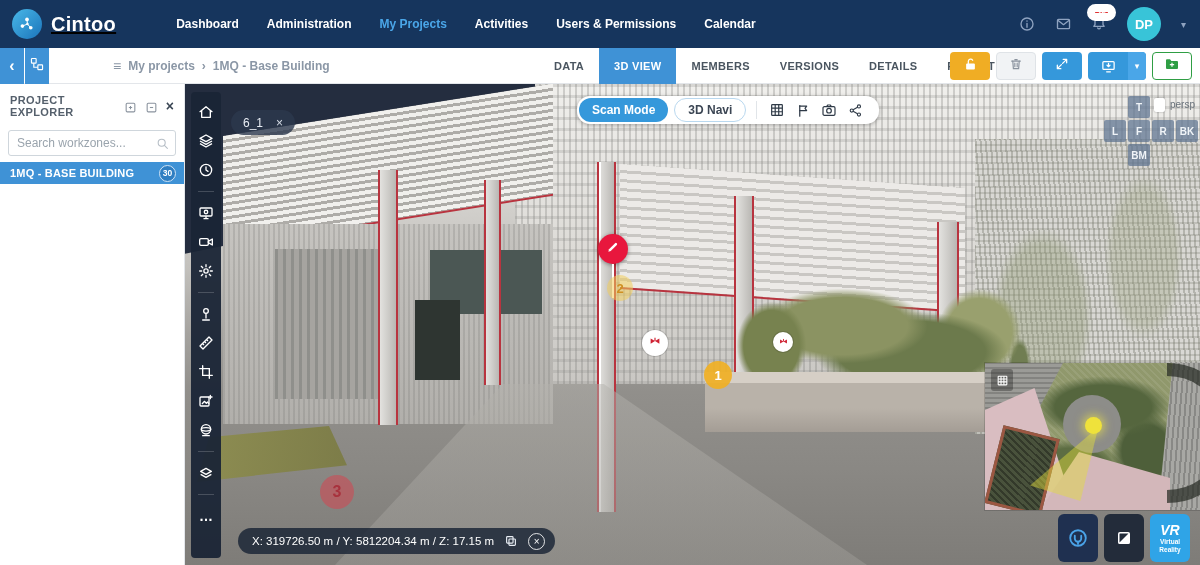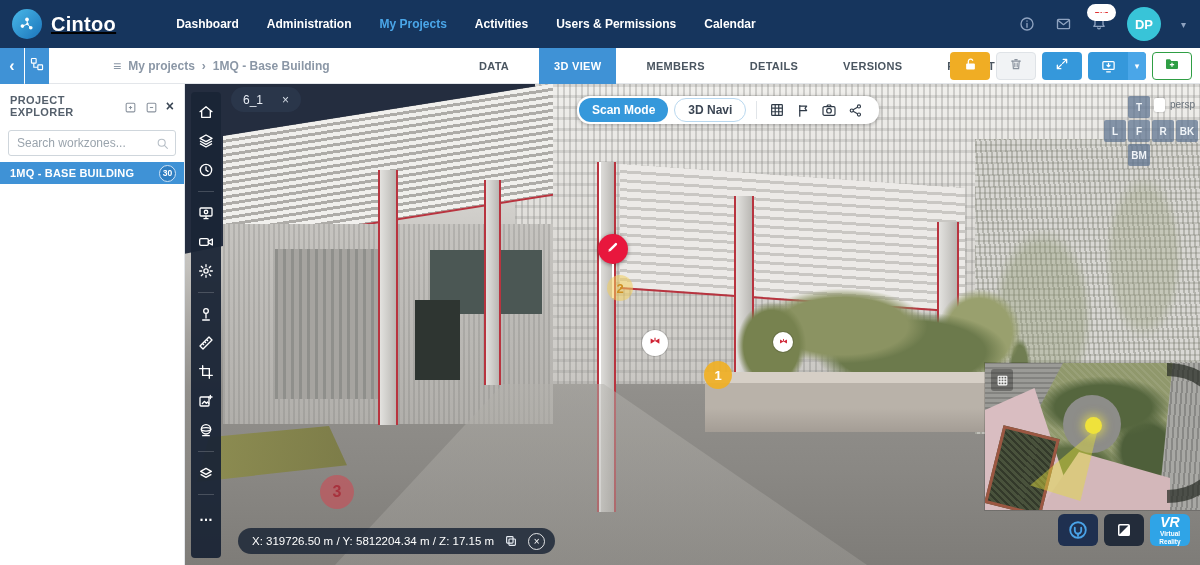--- a/index.html
+++ b/index.html
@@ -21,21 +21,21 @@
   .avatar { width:34px; height:34px; border-radius:50%; background:#38c4d8; color:#fff; font-size:13px; font-weight:700; display:flex; align-items:center; justify-content:center; cursor:pointer; }
 
   
   .subbar { position:absolute; left:0; top:48px; width:1200px; height:36px; background:#ffffff; border-bottom:1px solid #e3e6ea; display:flex; align-items:center; }
   .sq-btn { width:24px; height:36px; background:#3f92d6; color:#fff; display:flex; align-items:center; justify-content:center; cursor:pointer; }
   .sq-btn + .sq-btn { margin-left:1px; }
   .back-glyph { font-size:16px; font-weight:700; line-height:1; }
   .breadcrumb { display:flex; align-items:center; gap:7px; margin-left:64px; color:#8b97a6; font-size:12px; font-weight:600; }
   .crumb-menu { font-size:14px; color:#8b97a6; }
   .crumb-link { cursor:pointer; }
-  .tabs { display:flex; align-items:center; height:36px; margin-left:auto; margin-right:190px;gap:15px; }
+  .tabs { display:flex; align-items:center; height:36px; margin-left:auto; margin-right:190px; }
   .tab { font-size:11px; font-weight:700; color:#4a5560; padding:0 15px; height:36px; display:flex; align-items:center; cursor:pointer; letter-spacing:.3px; }
   .tab.active { background:#3f92d6; color:#fff; }
   .actions { position:absolute; right:8px; top:52px; display:flex; gap:6px; }
   .act-btn { width:40px; height:28px; border-radius:4px; display:flex; align-items:center; justify-content:center; cursor:pointer; }
   .act-yellow { background:#f0ad24; color:#fff; }
   .act-light { background:#f1f3f5; border:1px solid #dfe3e7; color:#8a939e; }
   .act-blue { background:#3598db; color:#fff; }
   .act-split { width:58px; background:#3598db; color:#fff; gap:0; padding:0; }
   .split-main { flex:1; display:flex; align-items:center; justify-content:center; height:100%; }
   .split-caret { width:18px; height:100%; display:flex; align-items:center; justify-content:center; background:#4aa6e8; border-radius:0 4px 4px 0; font-size:9px; }
@@ -82,21 +82,21 @@
   .sc-planter { left:520px; top:288px; width:330px; height:60px; background:linear-gradient(180deg,#d6cfc6 0 18%,#b9b2a9 18% 60%,#a49d95); }
   .sc-walk { left:150px; top:300px; width:560px; height:181px; background:linear-gradient(180deg,#b3b1ac,#9d9b96); clip-path:polygon(30% 0,48% 0,95% 100%,0 100%); opacity:.5; }
   .sc-grass { left:12px; top:342px; width:150px; height:56px; background:linear-gradient(90deg,#8e8e49,#7a7a3e); clip-path:polygon(8% 20%,88% 0,100% 70%,0 100%); opacity:.85; }
 
   
   .rail { position:absolute; left:6px; top:8px; bottom:7px; width:30px; background:rgba(26,37,54,.95); border-radius:4px; display:flex; flex-direction:column; align-items:center; padding:12px 0; gap:13px; color:#fff; }
   .rail-ic { width:16px; height:16px; cursor:pointer; display:flex; align-items:center; justify-content:center; }
   .rail-div { width:16px; height:1px; background:rgba(255,255,255,.18); }
 
   
-  .scan-tab { position:absolute; left:46px; top:3px; height:25px; border-radius:13px; background:rgba(44,56,78,.8); color:#e8edf4; display:flex; align-items:center; gap:19px; padding:0 12px; font-size:12px; }
+  .scan-tab { position:absolute; left:46px; top:26px; height:25px; border-radius:13px; background:rgba(44,56,78,.8); color:#e8edf4; display:flex; align-items:center; gap:13px; padding:0 12px; font-size:12px; }
   .scan-close { font-size:12px; cursor:pointer; color:#d6dde6; }
 
   
   .mode-bar { position:absolute; left:392px; top:12px; height:28px; background:#fff; border-radius:13px; box-shadow:0 1px 4px rgba(0,0,0,.3); display:flex; align-items:center; padding:2px 14px 2px 2px; gap:6px; }
   .seg { height:24px; border-radius:13px; display:flex; align-items:center; padding:0 13px; font-size:12px; font-weight:600; cursor:pointer; }
   .seg-on { background:#3598db; color:#fff; }
   .seg-off { background:#fff; color:#3c4654; border:1px solid #b9d8ef; }
   .mode-div { width:1px; height:18px; background:#e1e5e9; margin:0 4px; }
   .mode-ic { width:20px; height:20px; color:#2f3a47; display:flex; align-items:center; justify-content:center; cursor:pointer; }
 
@@ -130,21 +130,21 @@
   .mm-grayTL { left:0; top:0; width:78px; height:66px; background:#9b9b97; clip-path:polygon(0 0,100% 0,55% 100%,0 100%); background-image:repeating-linear-gradient(0deg,rgba(60,60,58,.25) 0 2px,transparent 2px 5px); }
   .mm-grayR { right:0; top:0; width:42px; height:147px; background-color:#a8a8a4; background-image:repeating-linear-gradient(95deg,rgba(90,90,88,.4) 0 2px,transparent 2px 5px); clip-path:polygon(35% 0,100% 0,100% 100%,0 100%); }
   .mm-planter { left:8px; top:68px; width:58px; height:80px; background:#49523c; border:3px solid #9c5742; transform:rotate(14deg); background-image:repeating-linear-gradient(30deg,rgba(0,0,0,.3) 0 2px,transparent 2px 5px); }
   .mm-arc { left:112px; top:0; width:140px; height:140px; border-radius:50%; border:13px solid rgba(40,44,38,.72); clip-path:polygon(50% -5%,110% -5%,110% 105%,50% 105%); }
   .mm-circle { left:78px; top:32px; width:58px; height:58px; border-radius:50%; background:#8d8d89; }
   .mm-cone { left:45px; top:60px; width:72px; height:78px; background:rgba(226,222,60,.45); clip-path:polygon(95% 5%,0 80%,70% 100%); }
   .mm-dot { left:100px; top:54px; width:17px; height:17px; border-radius:50%; background:#efe23b; box-shadow:0 0 9px 3px rgba(240,230,70,.55); }
   .mm-grid { left:6px; top:6px; width:22px; height:22px; background:rgba(25,25,25,.35); border-radius:3px; display:flex; align-items:center; justify-content:center; color:#fff; }
 
   
-  .vbtn { position:absolute; top:430px; width:40px; height:32px; border-radius:6px; display:flex; align-items:center; justify-content:center; cursor:pointer; }
+  .vbtn { position:absolute; top:430px; width:40px; height:48px; border-radius:6px; display:flex; align-items:center; justify-content:center; cursor:pointer; }
   .btn-compass { left:873px; background:#1f3050; color:#4aa3e8; }
   .btn-full { left:919px; background:#232c3a; color:#fff; }
   .btn-vr { left:965px; background:#2fa4e7; color:#fff; flex-direction:column; gap:1px; }
   .vr-logo { font-size:14px; font-weight:800; font-style:italic; line-height:13px; }
   .vr-cap { font-size:6.5px; line-height:7px; font-weight:700; text-align:center; }
 </style>
 </head>
 <body>
 
 <div class="app">
@@ -213,22 +213,22 @@
     <div class="breadcrumb">
       <span class="crumb-menu">≡</span>
       <span class="crumb-link">My projects</span>
       <span>›</span>
       <span class="crumb-link">1MQ - Base Building</span>
     </div>
     <div class="tabs">
       <span class="tab">DATA</span>
       <span class="tab active">3D VIEW</span>
       <span class="tab">MEMBERS</span>
+      <span class="tab">VERSIONS</span>
       <span class="tab">DETAILS</span>
-      <span class="tab">VERSIONS</span>
       <span class="tab">REPORT</span>
     </div>
   </div>
   <div class="actions">
     <div class="act-btn act-yellow">
       <span>
         <svg width="15" height="15" viewBox="0 0 24 24">
             <rect x="5" y="10.5" width="14" height="9.5" rx="1.5" fill="#fff"></rect>
             <path d="M8.5 10.5V7a3.8 3.8 0 0 1 7-1.8" fill="none" stroke="#fff" stroke-width="2" stroke-linecap="round"></path>
           </svg>

